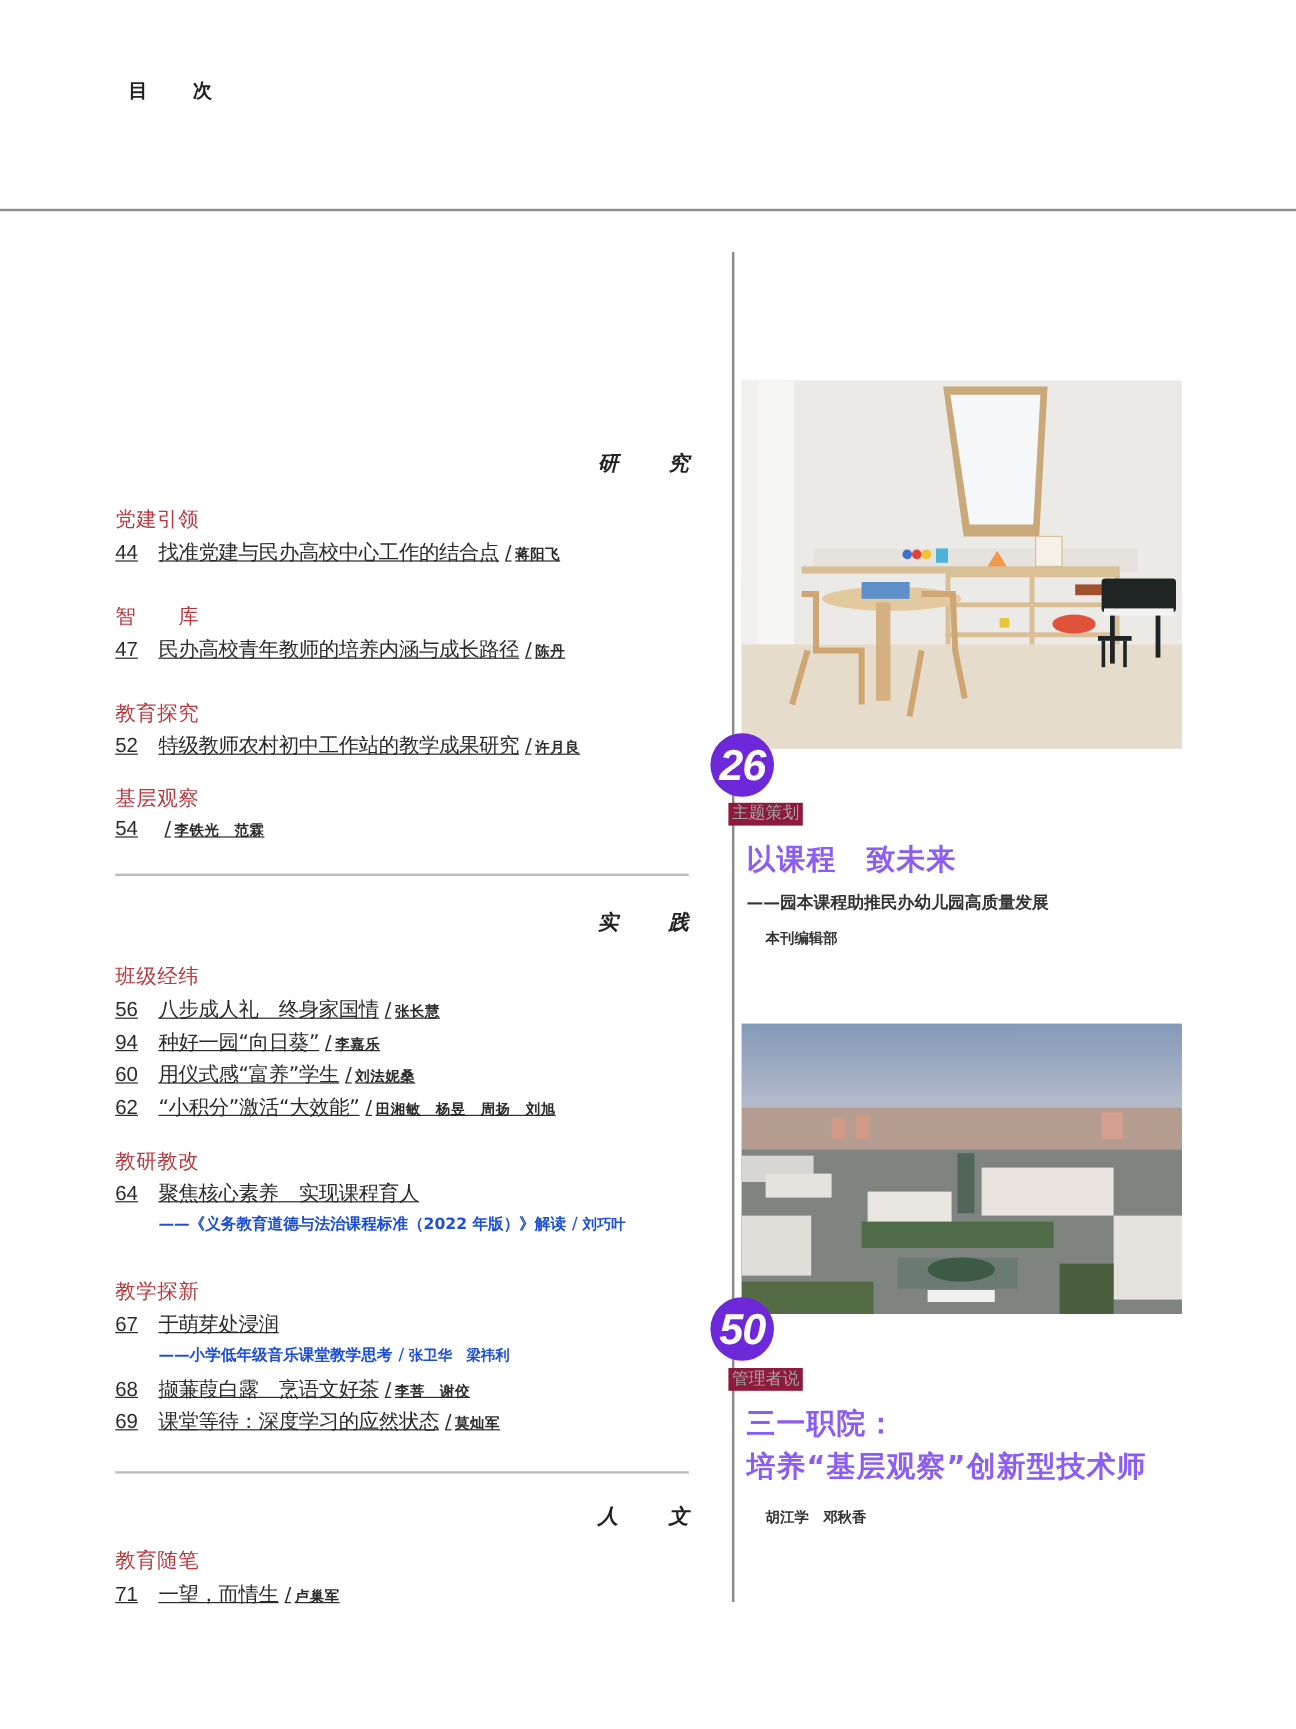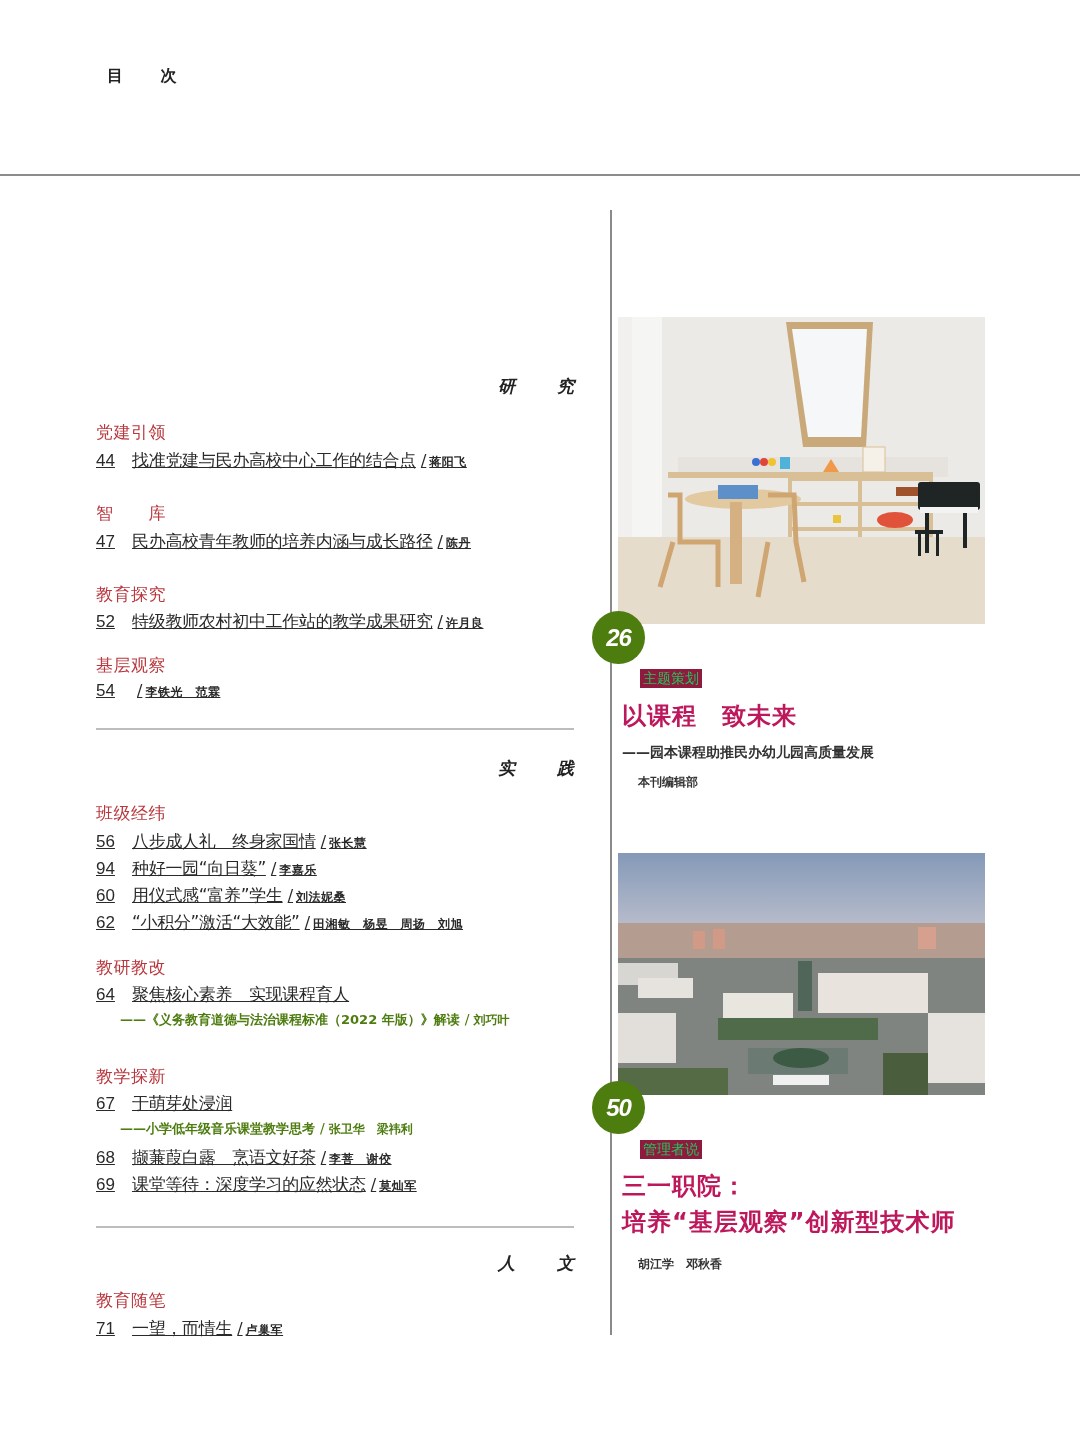--- a/index.html
+++ b/index.html
@@ -13,35 +13,35 @@
   .left-col { position: absolute; left: 96px; top: 0; width: 478px; }
   .section-header { position: absolute; right: 0; font-size: 17px; font-weight: bold; letter-spacing: 18px; margin-right: -18px; color: #222; font-style: italic; }
   .section-rule { position: absolute; left: 0; width: 478px; height: 1.5px; background: #bdbdbd; }
 
   .category { position: absolute; left: 0; font-size: 17px; color: #b8383e; letter-spacing: 0.5px; }
   .entry { position: absolute; left: 0; font-size: 17px; color: #2a2a2a; white-space: nowrap; display: flex; align-items: baseline; text-decoration: underline; }
   .entry .pg { display: inline-block; width: 36px; font-family: "Liberation Sans", sans-serif; font-size: 17px; }
   .entry .ttl { letter-spacing: -0.3px; }
   .entry .sep { margin: 0 3px 0 5px; font-size: 16px; }
   .entry .auth { font-size: 12px; font-weight: bold; letter-spacing: 0.5px; }
-  .sub-entry { position: absolute; left: 24px; font-size: 13px; font-weight: bold; white-space: nowrap; color: #4d7c0f; display: flex; align-items: baseline; }
+  .sub-entry { position: absolute; left: 36px; font-size: 13px; font-weight: bold; white-space: nowrap; color: #1d4ed8; display: flex; align-items: baseline; }
   .sub-entry .sep { margin: 0 4px 0 5px; font-size: 14px; font-weight: normal; }
   .sub-entry .auth { font-size: 12px; }
 
   .photo { position: absolute; left: 618px; overflow: hidden; }
   .photo-nursery { top: 317px; width: 367px; height: 307px;
     background: linear-gradient(180deg, #ecebe9 0%, #e6e4e1 45%, #dcd5cb 55%, #e3d8c8 75%, #eadfce 100%); }
   .photo-campus { top: 853px; width: 367px; height: 242px;
     background: linear-gradient(180deg, #8ea2bd 0%, #9fb0c6 25%, #b4a8a2 32%, #8d8a8c 48%, #7f8180 65%, #5e6a5c 82%, #6f7775 100%); }
 
-  .badge-num { position: absolute; left: 592px; width: 53px; height: 53px; border-radius: 50%; background: #4d7c0f; color: #fff;
-    font-family: "Liberation Sans", sans-serif; font-weight: bold; font-style: italic; font-size: 24px; text-align: center; line-height: 53px; letter-spacing: -1px; }
-
-  .tag { position: absolute; left: 640px; background: #8e1b3d; color: #22c55e; font-size: 14px; padding: 1px 3px; line-height: 17px; }
-  .feature-title { position: absolute; left: 622px; font-size: 24px; font-weight: bold; color: #be185d; white-space: nowrap; letter-spacing: 1px; }
+  .badge-num { position: absolute; left: 592px; width: 53px; height: 53px; border-radius: 50%; background: #6d28d9; color: #fff;
+    font-family: "Liberation Sans", sans-serif; font-weight: bold; font-style: italic; font-size: 36px; text-align: center; line-height: 53px; letter-spacing: -1px; }
+
+  .tag { position: absolute; left: 607px; background: #8e1b3d; color: #a3a3a3; font-size: 14px; padding: 1px 3px; line-height: 17px; }
+  .feature-title { position: absolute; left: 622px; font-size: 24px; font-weight: bold; color: #8b5cf6; white-space: nowrap; letter-spacing: 1px; }
   .feature-sub { position: absolute; left: 622px; font-size: 14px; font-weight: bold; color: #333; white-space: nowrap; }
   .feature-author { position: absolute; left: 622px; font-size: 12px; font-weight: bold; color: #333; white-space: nowrap; margin-left: 16px; }
 </style>
 </head>
 <body>
 
 <div class="page-title">目 次</div>
 <div class="top-rule"></div>
 <div class="col-divider"></div>
 

